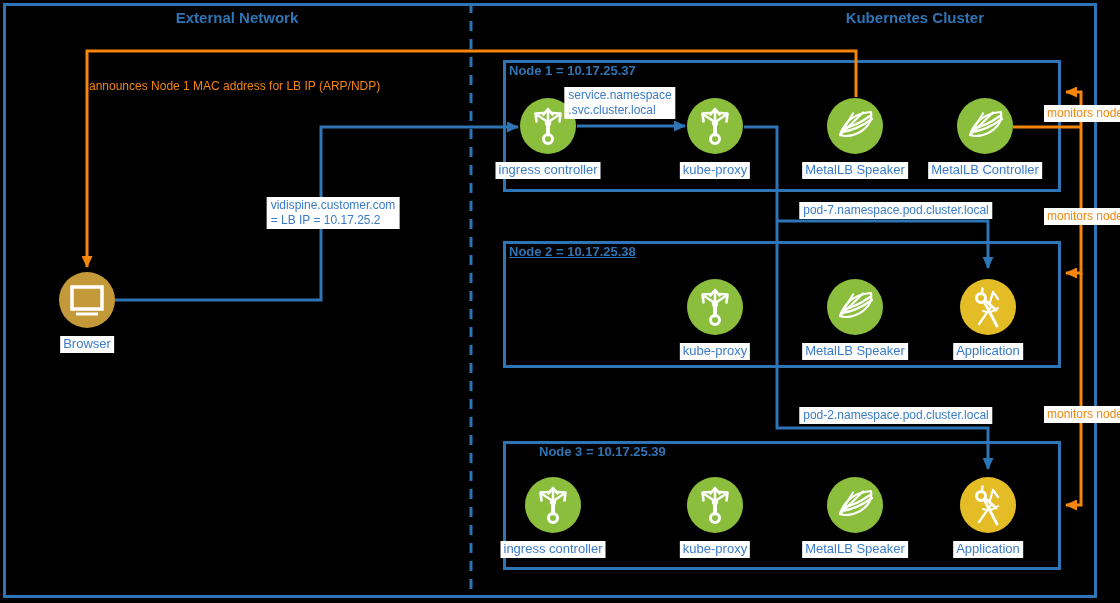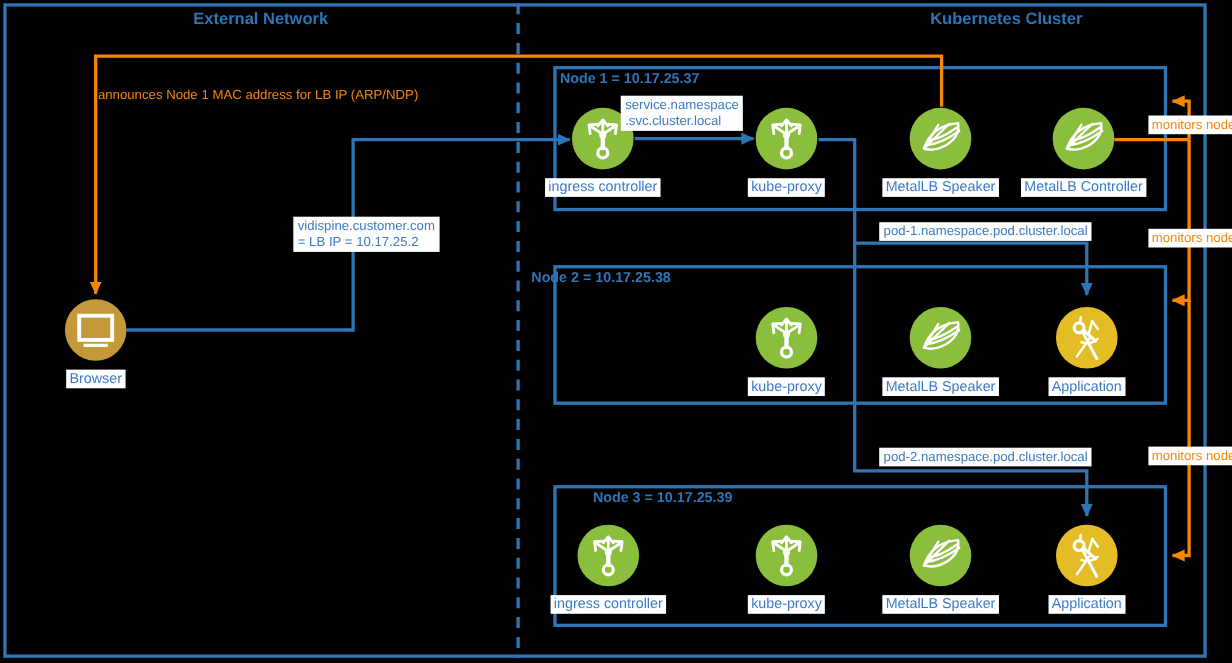--- a/index.html
+++ b/index.html
@@ -32,21 +32,21 @@
 
   <div class="box" style="left:3px;top:3px;width:1094px;height:595px;"></div>
   <div class="section-title" style="left:37px;">External Network</div>
   <div class="section-title" style="left:584px;text-align:right;">Kubernetes Cluster</div>
 
   <div class="box" style="left:503px;top:60px;width:558px;height:132px;"></div>
   <div class="box" style="left:503px;top:241px;width:558px;height:127px;"></div>
   <div class="box" style="left:503px;top:441px;width:558px;height:129px;"></div>
 
   <div class="node-title" style="left:509px;top:63px;">Node 1 = 10.17.25.37</div>
-  <div class="node-title" style="left:483px;top:244px;">Node 2 = 10.17.25.38</div>
+  <div class="node-title" style="left:509px;top:244px;text-decoration:underline;">Node 2 = 10.17.25.38</div>
   <div class="node-title" style="left:539px;top:444px;">Node 3 = 10.17.25.39</div>
 
   <svg id="wires" width="1120" height="603" viewBox="0 0 1120 603">
     <defs>
       <marker id="arrow-blue" markerUnits="userSpaceOnUse" markerWidth="13" markerHeight="11" refX="11" refY="5.5" orient="auto">
           <path d="M0,0 L12,5.5 L0,11 Z" fill="#2E75B6"></path>
         </marker>
       <marker id="arrow-orange" markerUnits="userSpaceOnUse" markerWidth="13" markerHeight="11" refX="11" refY="5.5" orient="auto">
           <path d="M0,0 L12,5.5 L0,11 Z" fill="#F5850B"></path>
         </marker>
@@ -263,18 +263,18 @@
 
   <div class="edge-label orange-plain" style="left:89px;top:55px;margin-top:24px;">announces Node 1 MAC address for LB IP (ARP/NDP)</div>
   <div class="edge-label blue" style="left:321px;top:197px;margin-left:12px;">
     <div>vidispine.customer.com</div>
     <div>= LB IP = 10.17.25.2</div>
   </div>
   <div class="edge-label blue" style="left:620px;top:87px;">
     <div>service.namespace</div>
     <div>.svc.cluster.local</div>
   </div>
-  <div class="edge-label blue" style="left:896px;top:202px;">pod-1.namespace.pod.cluster.local</div>
+  <div class="edge-label blue" style="left:896px;top:202px;">pod-7.namespace.pod.cluster.local</div>
   <div class="edge-label blue" style="left:896px;top:407px;">pod-2.namespace.pod.cluster.local</div>
   <div class="edge-label orange-boxed" style="left:1044px;top:105px;">monitors node</div>
   <div class="edge-label orange-boxed" style="left:1044px;top:208px;">monitors node</div>
   <div class="edge-label orange-boxed" style="left:1044px;top:406px;">monitors node</div>
 </div>
 
 </body></html>

